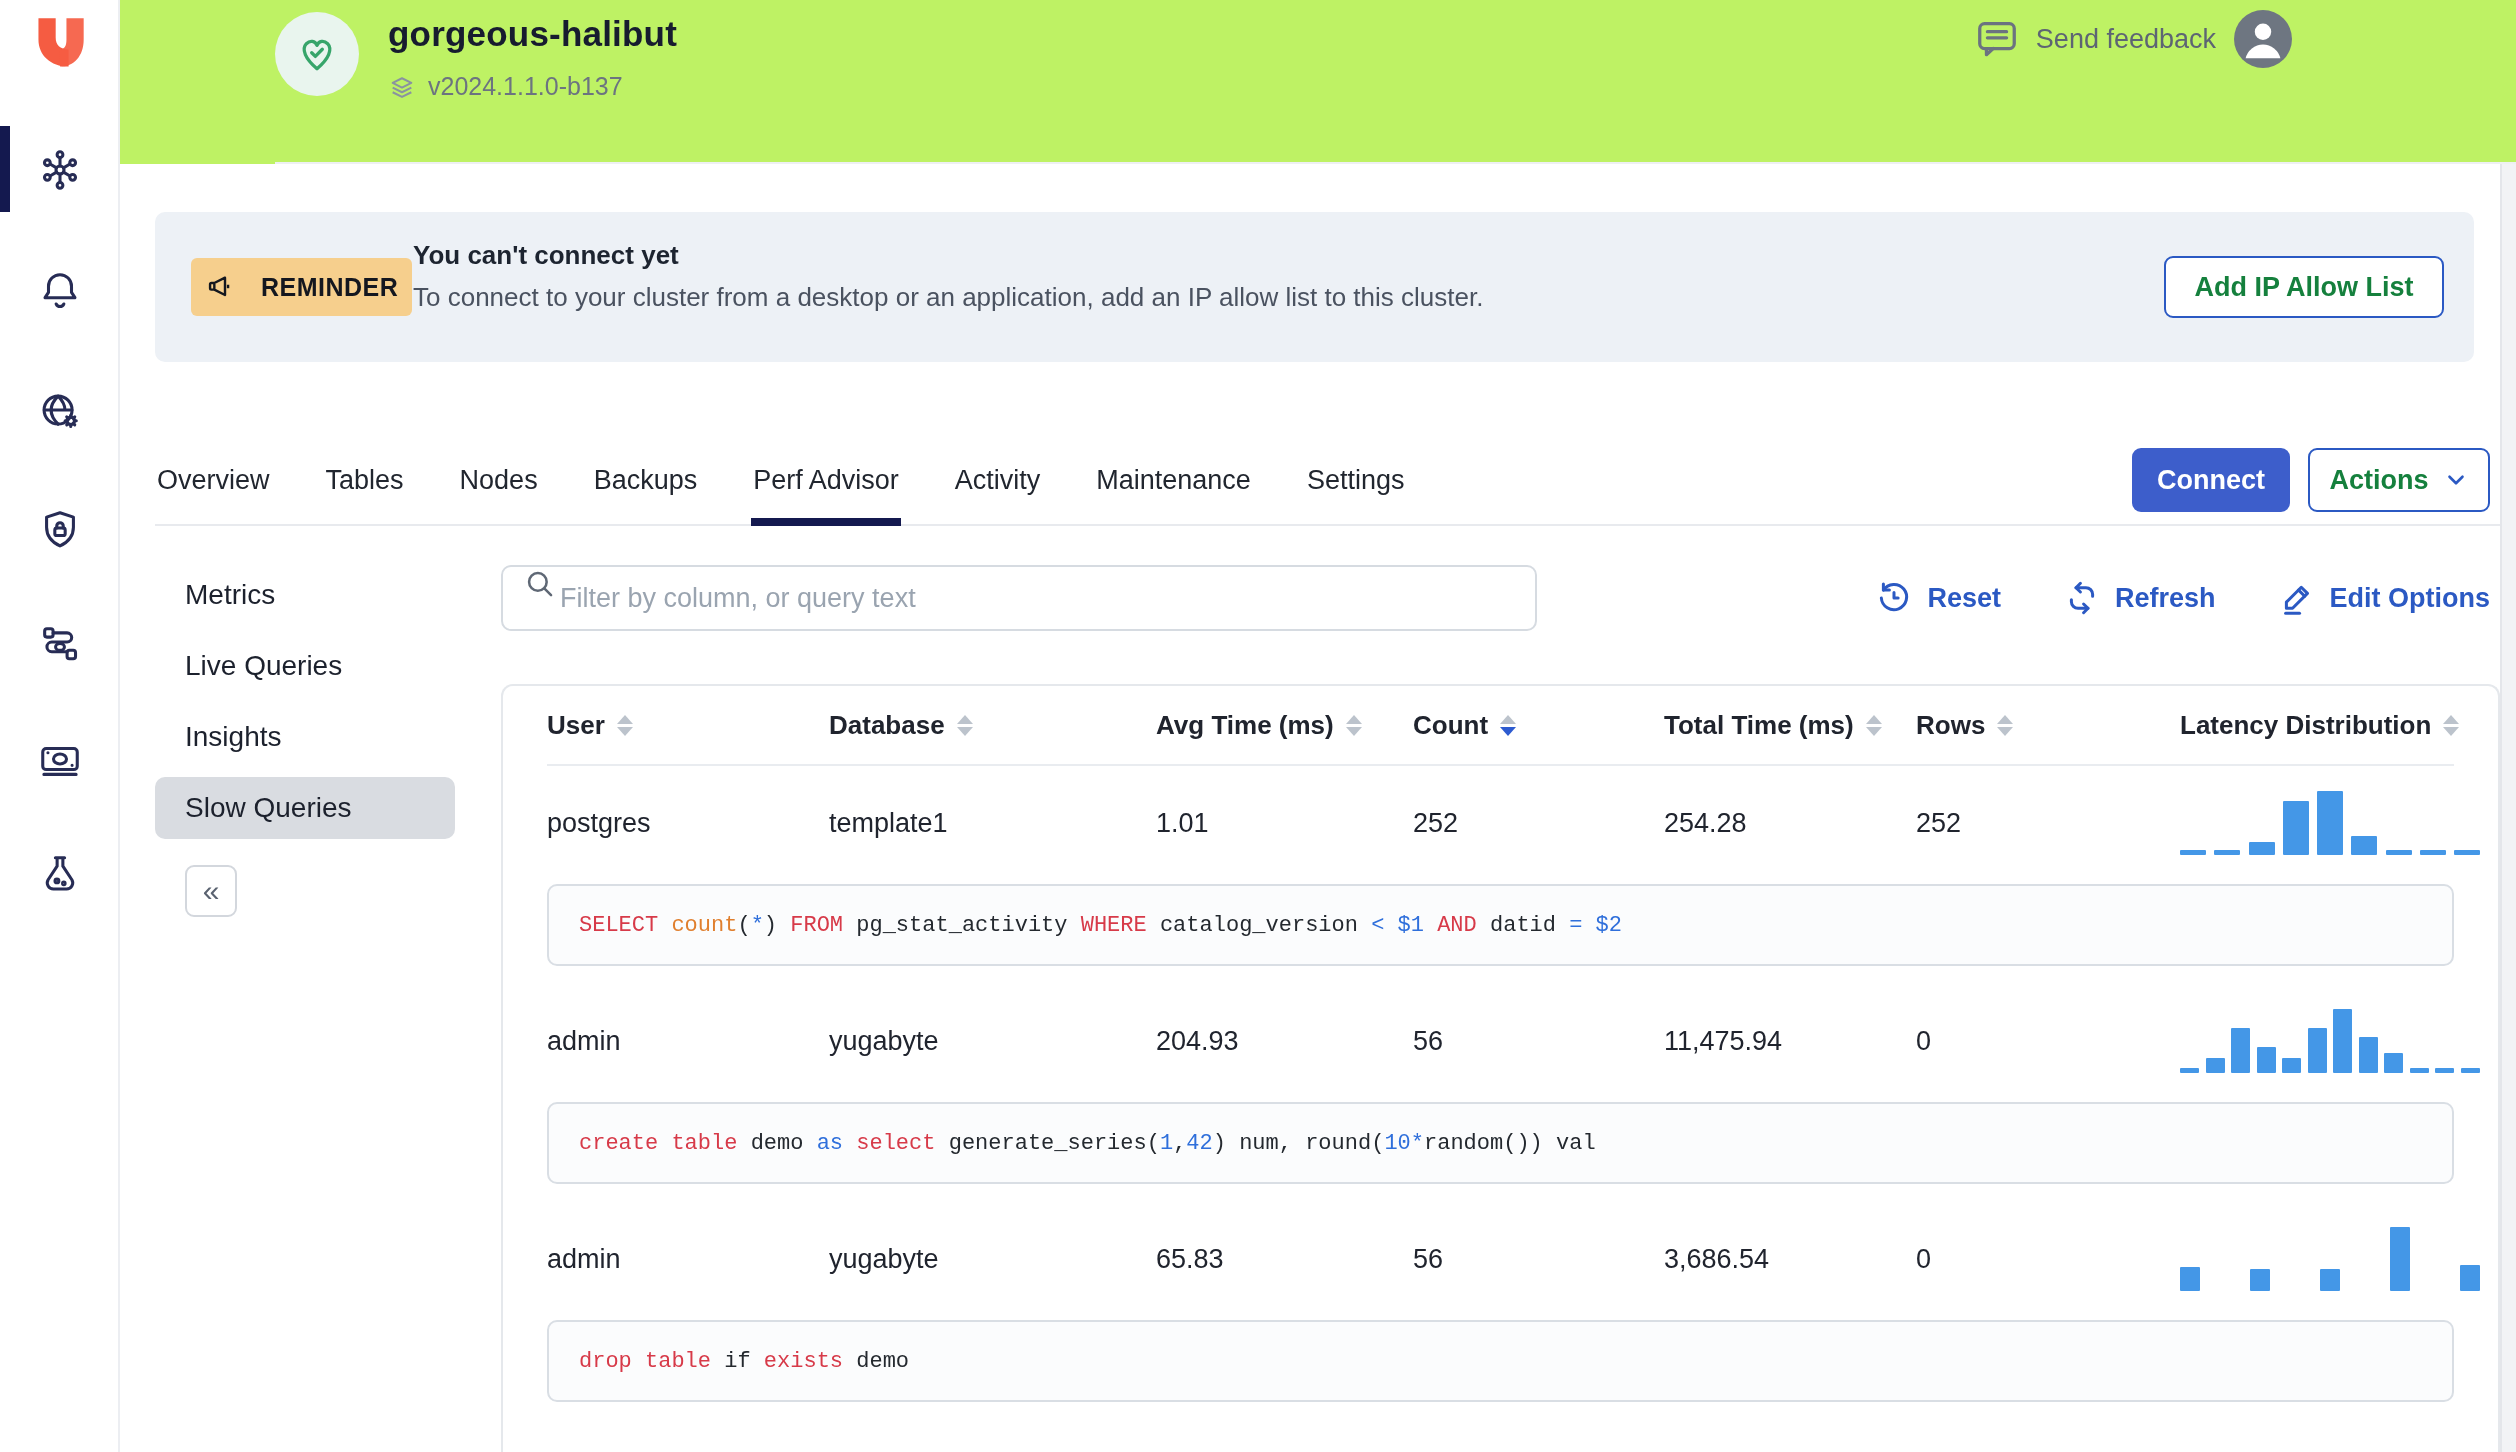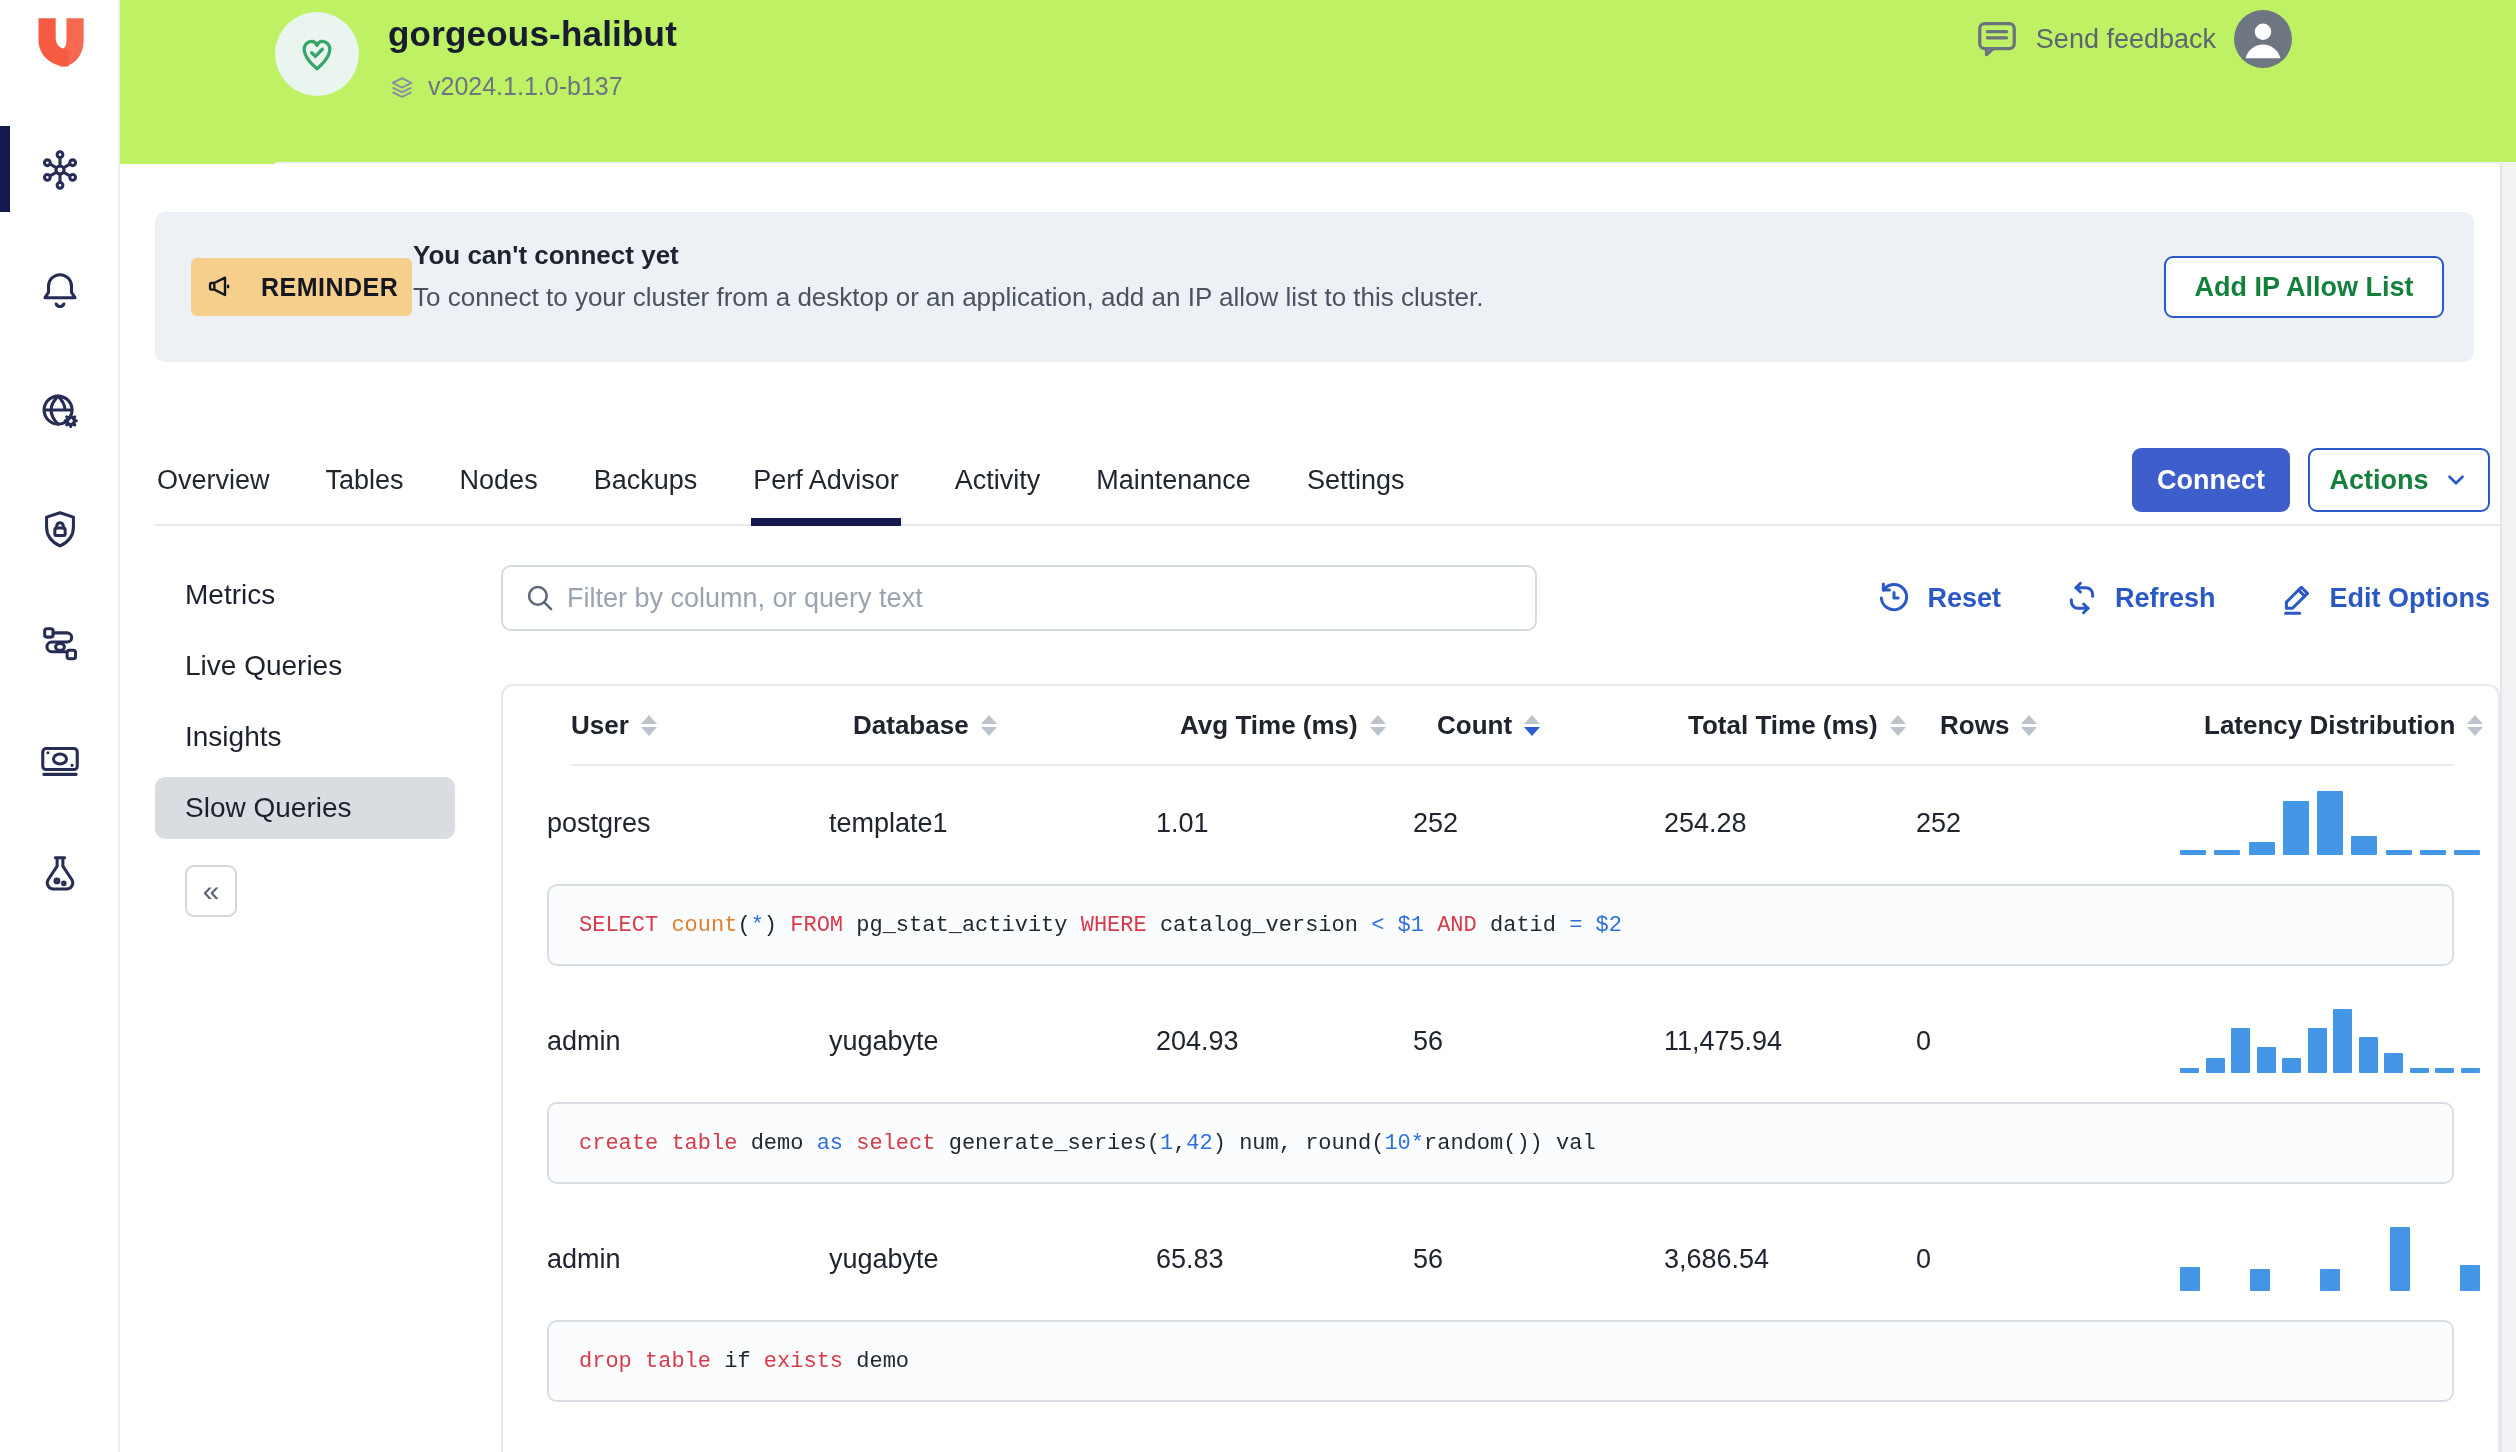--- a/index.html
+++ b/index.html
@@ -52,32 +52,32 @@
   .body-row{position:absolute;left:35px;right:0;top:400px;bottom:0;display:flex;}
   .perf-menu{width:300px;flex:0 0 300px;}
   .menu-item{height:62px;display:flex;align-items:center;padding-left:30px;font-size:28px;color:#1c212d;border-radius:10px;margin-bottom:9px;cursor:pointer;}
   .menu-item.selected{background:#d9dce1;}
   .collapse-btn{margin:26px 0 0 30px;width:48px;height:48px;border:2px solid #d3d7dd;border-radius:9px;display:flex;align-items:center;justify-content:center;font-size:30px;color:#5a6270;cursor:pointer;background:#fff;}
 
   .panel{flex:1;margin-left:46px;min-width:0;}
 
   
   .toolbar{display:flex;align-items:center;height:68px;}
-  .filter-box{width:1036px;height:66px;border:2px solid #d6dbe1;border-radius:10px;background:#fff;display:flex;align-items:center;box-sizing:border-box;padding:0 20px;gap:8px;}
+  .filter-box{width:1036px;height:66px;border:2px solid #d6dbe1;border-radius:10px;background:#fff;display:flex;box-sizing:border-box;padding:0 20px;gap:1px;}
   .filter-box svg{width:34px;height:34px;stroke:#5f6875;fill:none;stroke-width:1.8;stroke-linecap:round;flex:0 0 auto;}
   .filter-box input{border:0;outline:0;flex:1;font-size:27px;color:#30353f;font-family:"Liberation Sans",sans-serif;background:transparent;}
   .filter-box input::placeholder{color:#9aa4b0;}
   .toolbar-right{margin-left:auto;display:flex;align-items:center;gap:62px;padding-right:10px;}
   .tool-btn{display:flex;align-items:center;gap:14px;color:#2b59c3;font-size:27px;font-weight:700;cursor:pointer;}
   .tool-btn svg{width:38px;height:38px;stroke:#2b59c3;fill:none;stroke-width:1.9;stroke-linecap:round;stroke-linejoin:round;}
 
   
   .table-card{margin-top:52px;border:2px solid #e5e8ec;border-radius:12px 12px 0 0;border-bottom:0;padding:0 44px;box-sizing:border-box;min-height:780px;background:#fff;}
   .tgrid{display:grid;grid-template-columns:282px 327px 257px 251px 252px 264px 1fr;align-items:center;}
-  .thead{height:78px;border-bottom:2px solid #e9ecf0;margin-left:24px;}
+  .thead{height:78px;border-bottom:2px solid #e9ecf0;}
   .th{font-size:26px;font-weight:700;color:#20242e;display:flex;align-items:center;white-space:nowrap;}
   .sort{display:inline-flex;flex-direction:column;gap:3px;margin-left:12px;}
   .sort i{display:block;width:0;height:0;border-left:8px solid transparent;border-right:8px solid transparent;}
   .sort .up{border-bottom:9px solid #bcc3cc;}
   .sort .dn{border-top:9px solid #bcc3cc;}
   .th.sorted .dn{border-top-color:#2d5bd0;}
   .trow{height:114px;font-size:27px;color:#20242e;}
   .hist{justify-self:end;width:300px;height:64px;display:flex;align-items:flex-end;justify-content:space-between;}
   .hbar{border-radius:1px;}
   .query-box{height:78px;border:2px solid #d9dee4;border-radius:10px;background:#fbfcfd;display:flex;align-items:center;padding:0 30px;margin:4px 0 18px 0;overflow:hidden;}

